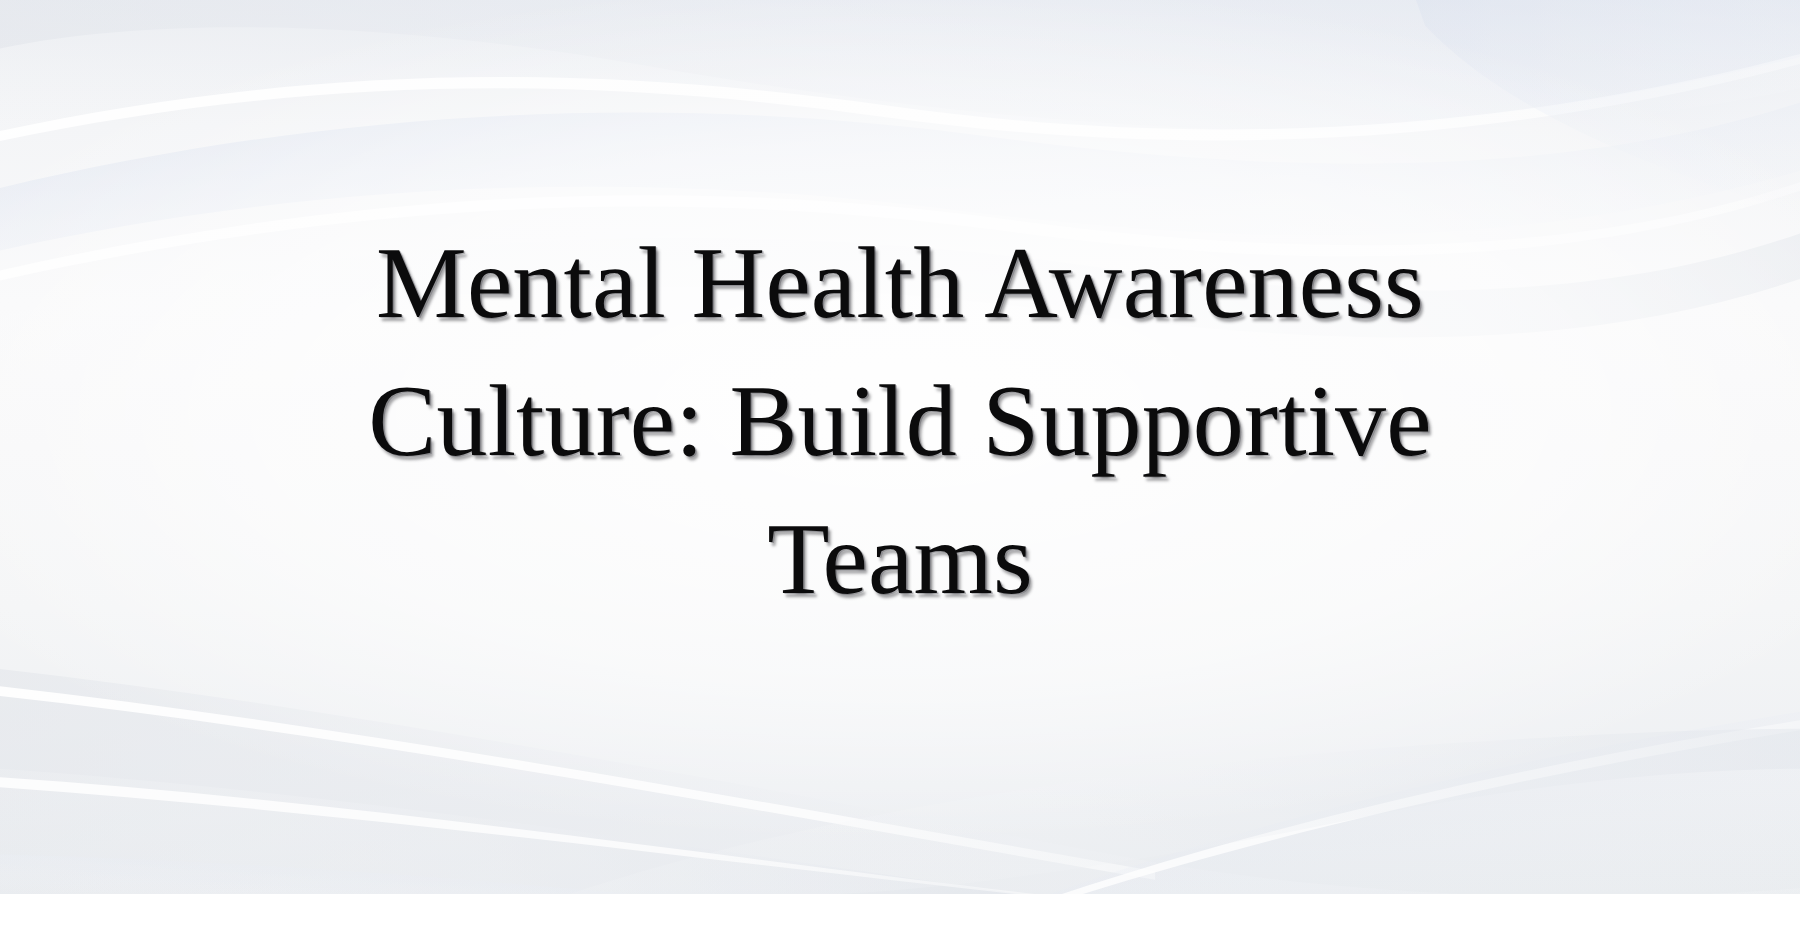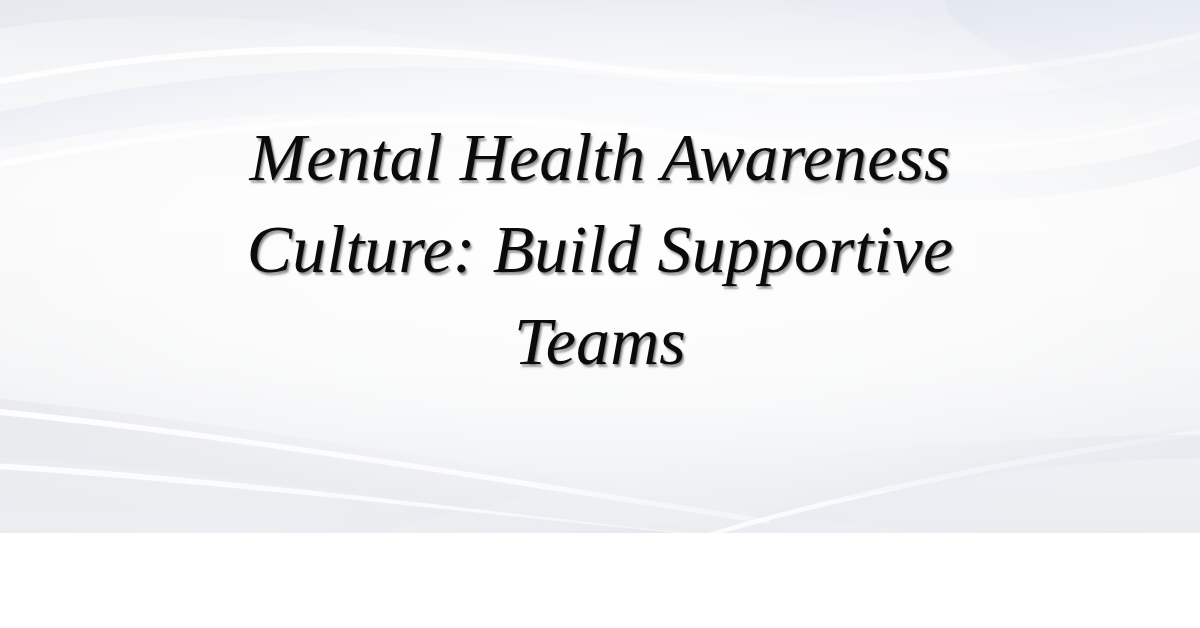--- a/index.html
+++ b/index.html
@@ -5,25 +5,24 @@
 <style>
   html, body {
     margin: 0;
     padding: 0;
     background: #ffffff;
   }
 
   .slide {
     position: relative;
     width: 1200px;
-    height: 533px;
+    height: 596px;
     overflow: hidden;
     background: #f7f8f9;
     font-family: "Liberation Serif", "DejaVu Serif", serif;
-    font-style: italic;
   }
 
   
   .bg-base {
     position: absolute;
     inset: 0;
     background:
       linear-gradient(180deg,
         #eceef1 0%,
         #f4f5f7 14%,

